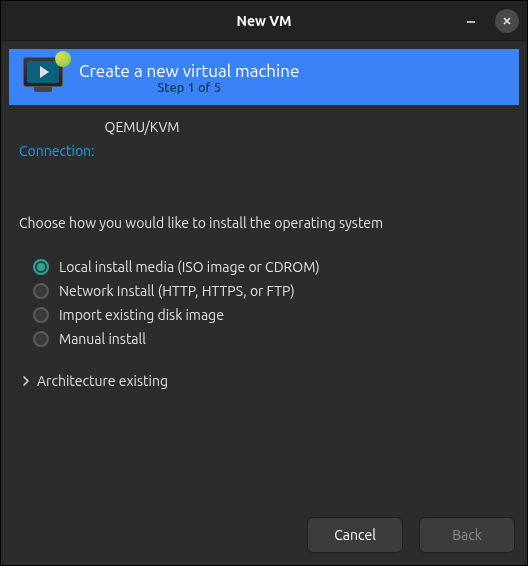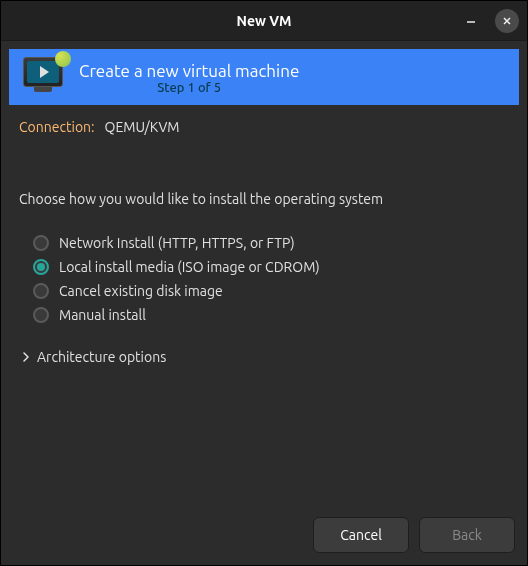--- a/index.html
+++ b/index.html
@@ -149,21 +149,22 @@
       flex: 1;
       color: #e0e0e0;
       font-size: 14px;
     }
     .connection-row {
       display: flex;
       gap: 10px;
       margin-bottom: 56px;
     }
     .connection-label {
-      color: #fdba74;
+      color: #0ea5e9;
+      margin-top: 24px;
     }
     .connection-value {
       color: #e0e0e0;
       text-align: center;
     }
     .install-prompt {
       margin-bottom: 28px;
     }
     .radio-group {
       padding-left: 14px;
@@ -209,21 +210,21 @@
       color: #e0e0e0;
     }
     .expander-icon {
       width: 14px;
       height: 14px;
     }
     .footer {
       padding: 12px;
       display: flex;
       justify-content: flex-end;
-      gap: 10px;
+      gap: 16px;
       border-top: none;
       align-items: center;
     }
     .btn {
       min-width: 96px;
       height: 36px;
       background: #3c3c3c;
       border: 1px solid #1e1e1e;
       border-radius: 6px;
       color: #ffffff;
@@ -277,44 +278,44 @@
   <div class="content">
     <div class="connection-row">
       <span class="connection-label">Connection:</span>
       <span class="connection-value">QEMU/KVM</span>
     </div>
 
     <div class="install-prompt">Choose how you would like to install the operating system</div>
 
     <div class="radio-group">
       <div class="radio-option">
-        <div class="radio-circle"></div>
-        <span class="radio-label">Network Install (HTTP, HTTPS, or FTP)</span>
-      </div>
-      <div class="radio-option">
         <div class="radio-circle selected">
             <div class="radio-dot"></div>
           </div>
         <span class="radio-label">Local install media (ISO image or CDROM)</span>
       </div>
       <div class="radio-option">
         <div class="radio-circle"></div>
-        <span class="radio-label">Cancel existing disk image</span>
+        <span class="radio-label">Network Install (HTTP, HTTPS, or FTP)</span>
+      </div>
+      <div class="radio-option">
+        <div class="radio-circle"></div>
+        <span class="radio-label">Import existing disk image</span>
       </div>
       <div class="radio-option">
         <div class="radio-circle"></div>
         <span class="radio-label">Manual install</span>
       </div>
     </div>
 
     <div class="expander">
       <svg class="expander-icon" viewBox="0 0 14 14">
         <path d="M5 3 L9 7 L5 11" stroke="#e0e0e0" stroke-width="1.5" fill="none" stroke-linecap="round" stroke-linejoin="round"></path>
       </svg>
-      <span>Architecture options</span>
+      <span>Architecture existing</span>
     </div>
   </div>
 
   <div class="footer">
     <div class="btn">Cancel</div>
     <div class="btn disabled">Back</div>
   </div>
 </div>
 
 </body></html>

